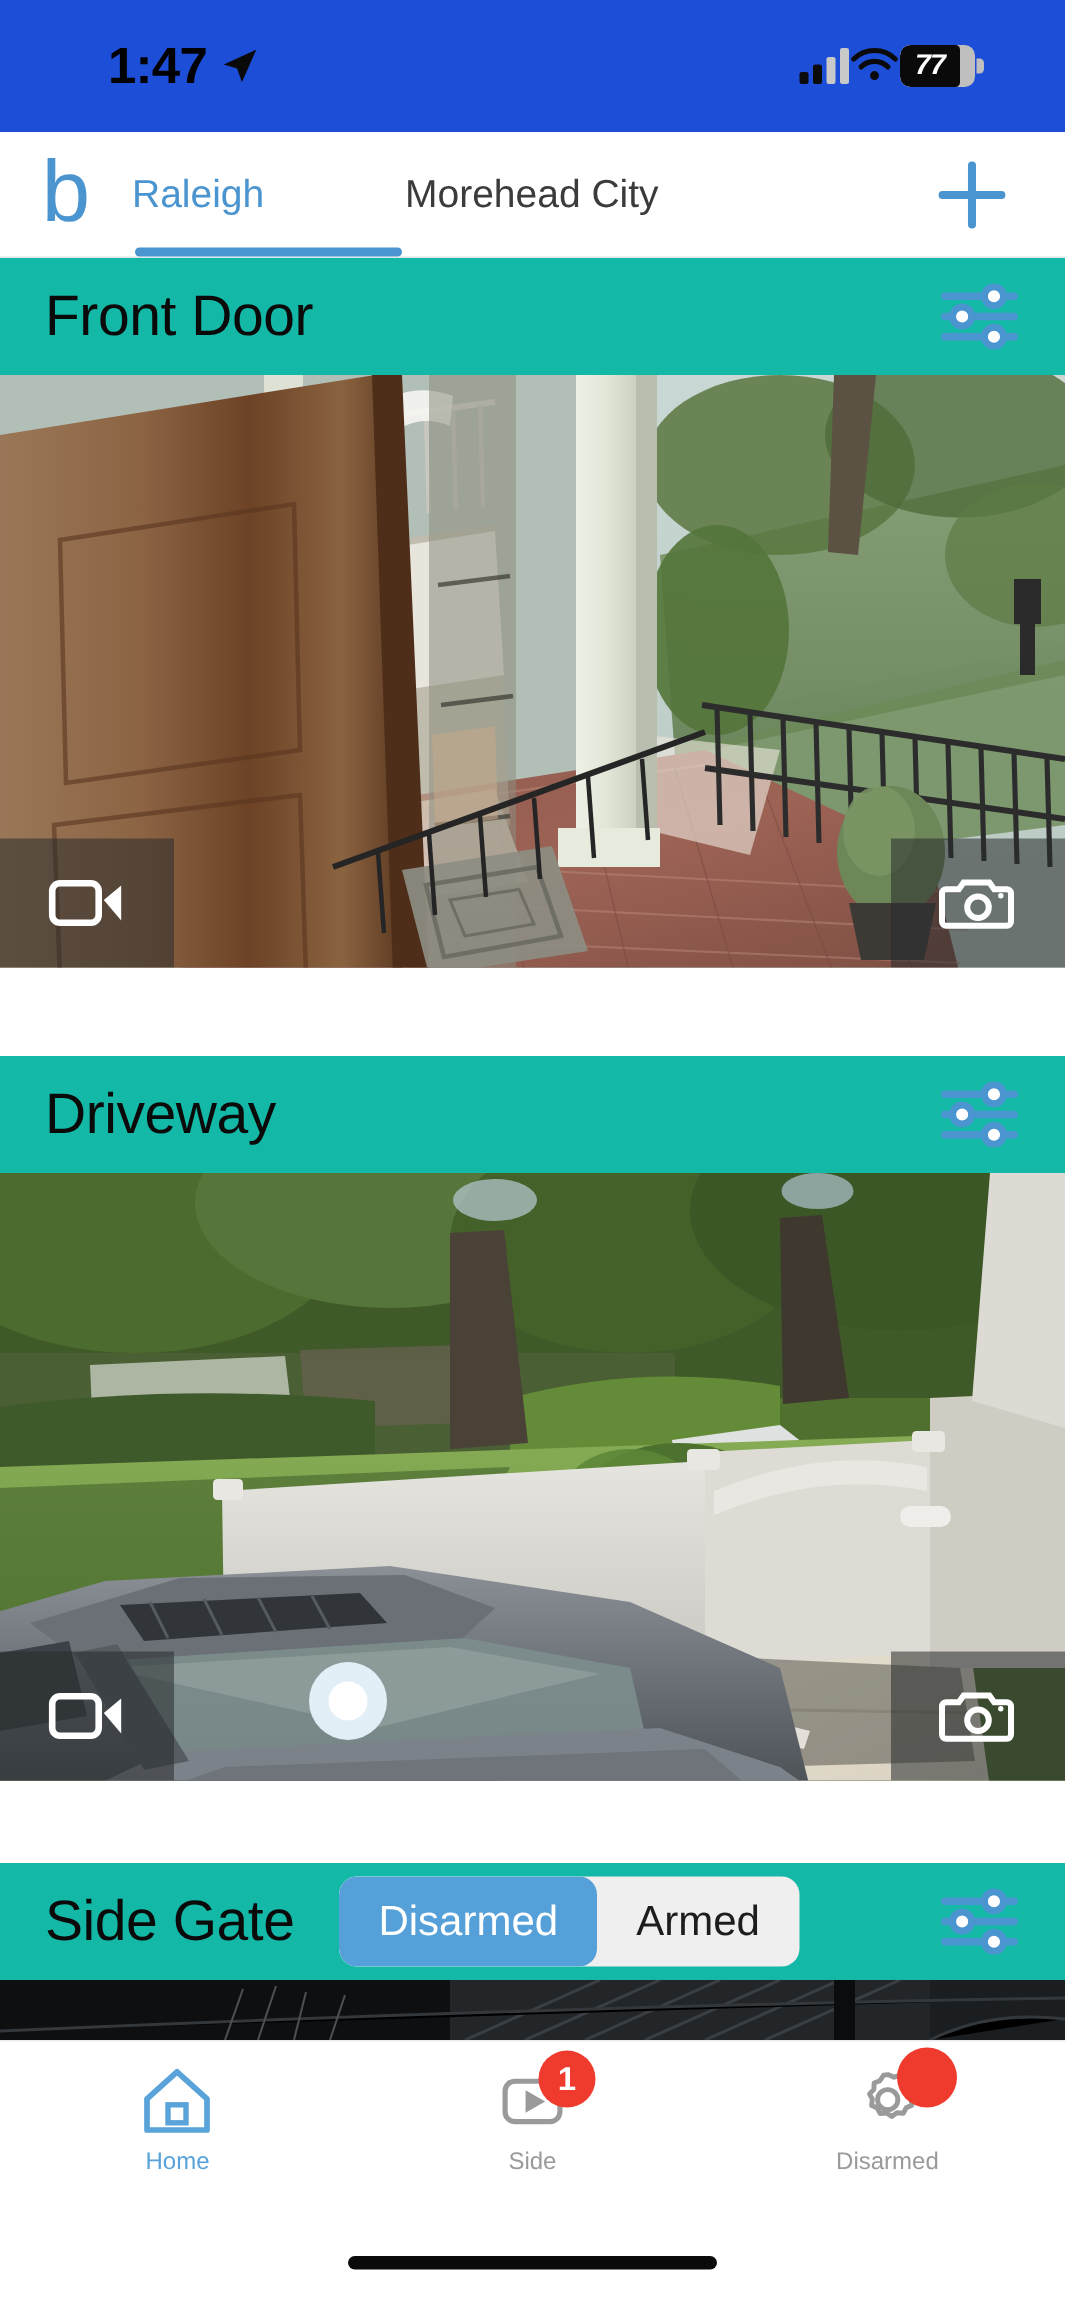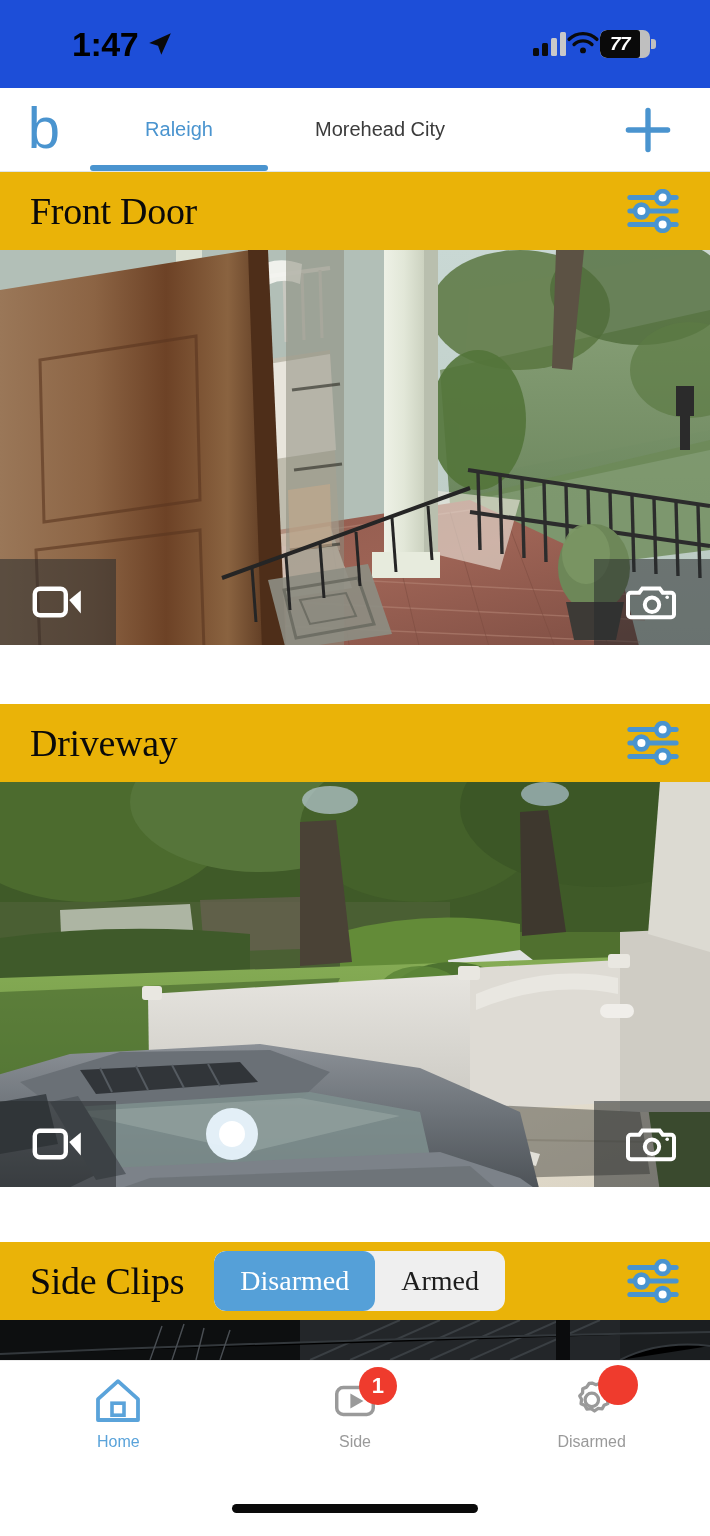--- a/index.html
+++ b/index.html
@@ -50,43 +50,42 @@
     position:relative; background:#fff;
   }
   .brand {
     width:88px; text-align:center;
     font-size:58px; line-height:58px; color:#4a94cf; font-weight:400;
     font-family:"Liberation Sans", sans-serif;
     position:relative; top:-2px;
   }
   .tabs { display:flex; align-items:center; height:100%; }
   .tab {
-    height:100%; display:flex; align-items:center; justify-content:center;
-    font-size:20px; color:#3b3b3b; padding:0 0 0 0; position:relative;
+    height:100%; display:flex; align-items:center; justify-content:flex-start;
+    font-size:26px; color:#3b3b3b; padding:0 0 0 0; position:relative;
   }
   .tab.t-raleigh { width:182px; }
   .tab.t-morehead { width:220px; }
   .tab.active { color:#4a94cf; font-weight:400; }
   .tab.active::after {
     content:""; position:absolute; left:2px; right:2px; bottom:0;
     height:6px; background:#4a94cf; border-radius:3px;
   }
   .plus {
     position:absolute; right:34px; top:50%; transform:translateY(-50%);
     width:56px; height:56px;
   }
 
   
   .content { flex:1 1 auto; overflow:hidden; background:#fff; display:flex; flex-direction:column; }
 
   .cam-header {
     height:78px; flex:0 0 78px;
     display:flex; align-items:center; padding:0 30px;
-    background:#eab308;
-    font-family:Liberation Serif, serif;
+    background:#14b8a6;
   }
   .cam-title { font-size:38px; color:#0a0a0a; font-weight:400; letter-spacing:-0.3px; }
   .cam-spacer { flex:1 1 auto; }
   .sliders { width:54px; height:44px; flex:0 0 54px; }
 
   
   .seg {
     display:flex; align-items:center; background:#efefef;
     border-radius:12px; margin-left:30px; height:60px; padding:0;
     overflow:hidden;
@@ -495,21 +494,21 @@
           <path d="M2.4 5.4h4.2l1.6-2.2h8.6l1.6 2.2h4.2a1.4 1.4 0 0 1 1.4 1.4v9.4a1.4 1.4 0 0 1-1.4 1.4H2.4A1.4 1.4 0 0 1 1 16.2V6.8a1.4 1.4 0 0 1 1.4-1.4z" fill="none" stroke="#fff" stroke-width="2"></path>
           <circle cx="13" cy="11.4" r="3.6" fill="none" stroke="#fff" stroke-width="2"></circle>
           <circle cx="20.6" cy="7.6" r="0.9" fill="#fff"></circle>
         </svg>
       </div>
     </div>
 
     <div class="gap" style="height:56px"></div>
 
     <div class="cam-header">
-      <span class="cam-title">Side Clips</span>
+      <span class="cam-title">Side Gate</span>
       <div class="seg">
         <div class="seg-item on">
           <span>Disarmed</span>
         </div>
         <div class="seg-item">
           <span>Armed</span>
         </div>
       </div>
       <span class="cam-spacer"></span>
       <svg class="sliders" viewBox="0 0 28 22">

